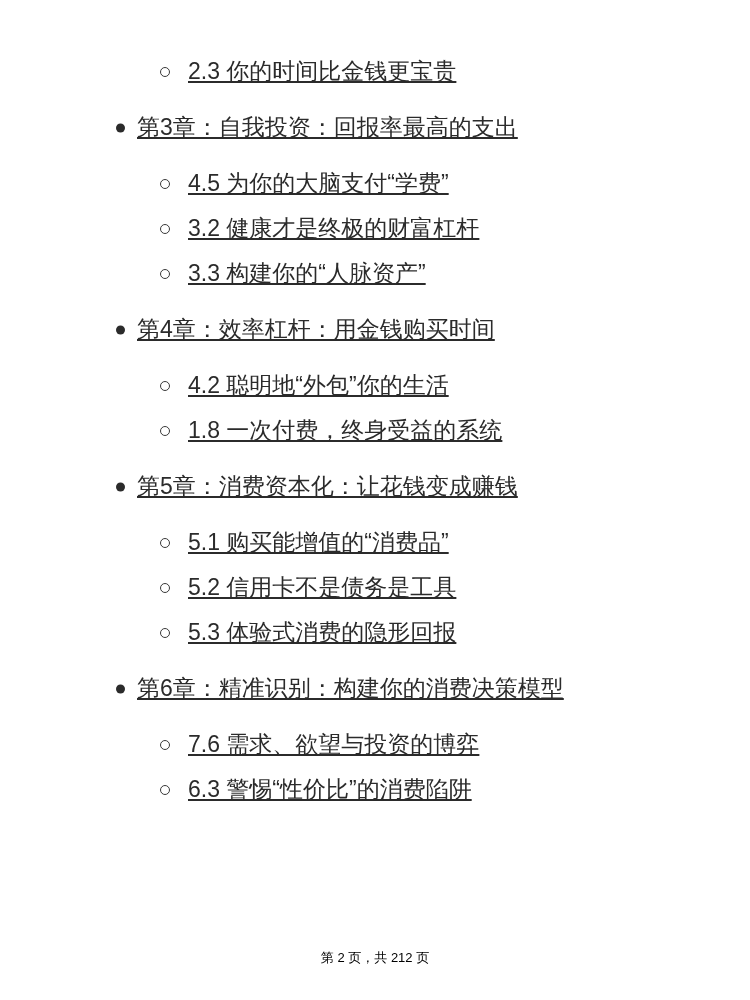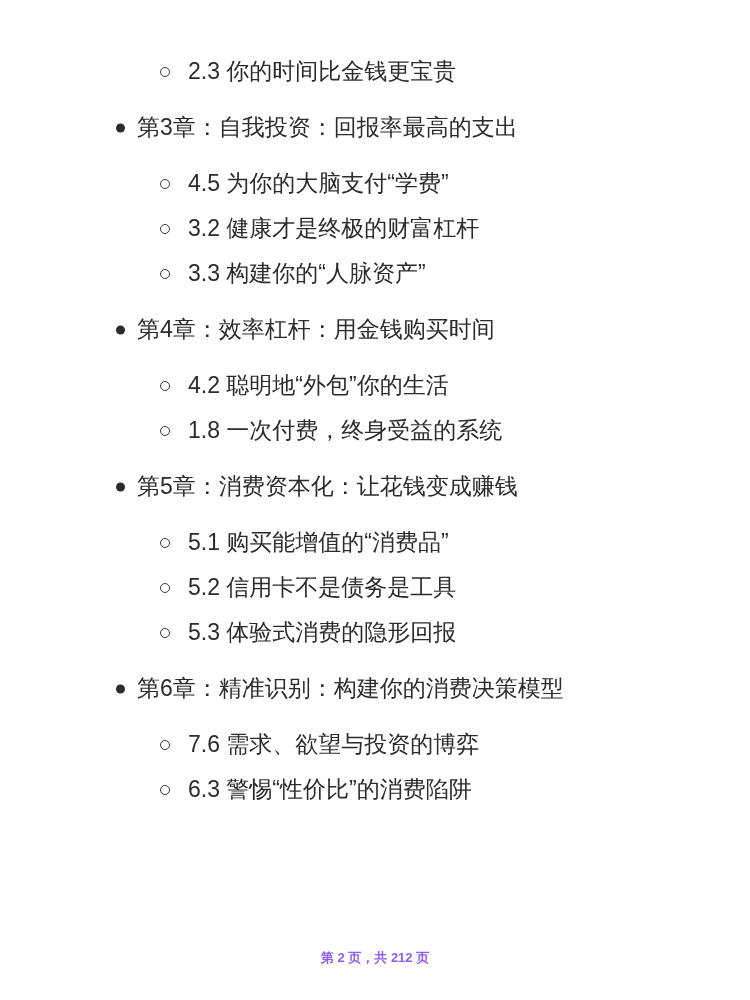--- a/index.html
+++ b/index.html
@@ -17,20 +17,21 @@
   .content {
     padding-top: 49px;
     color: #2b2b2b;
   }
   .line {
     position: relative;
     height: 45px;
     line-height: 45px;
     font-size: 23px;
     white-space: nowrap;
+    text-decoration: underline;
   }
   .line.chapter { padding-left: 133px; margin: 11px 4px; }
   .line.sub     { padding-left: 188px; }
   .bullet {
     position: absolute;
     top: 50%;
     transform: translateY(-50%);
     border-radius: 50%;
     box-sizing: border-box;
   }
@@ -46,22 +47,21 @@
     border: 1.5px solid #3a3a3a;
   }
   .footer {
     position: absolute;
     top: 950px;
     left: 0;
     width: 750px;
     text-align: center;
     font-size: 13px;
     line-height: 16px;
-    color: #8b5cf6;
-    font-weight: bold;
+    color: #000000;
   }
 </style>
 </head>
 <body>
 
 <div class="page">
   <div class="content">
 
     <div class="line sub">
       <span class="bullet hollow"></span>

